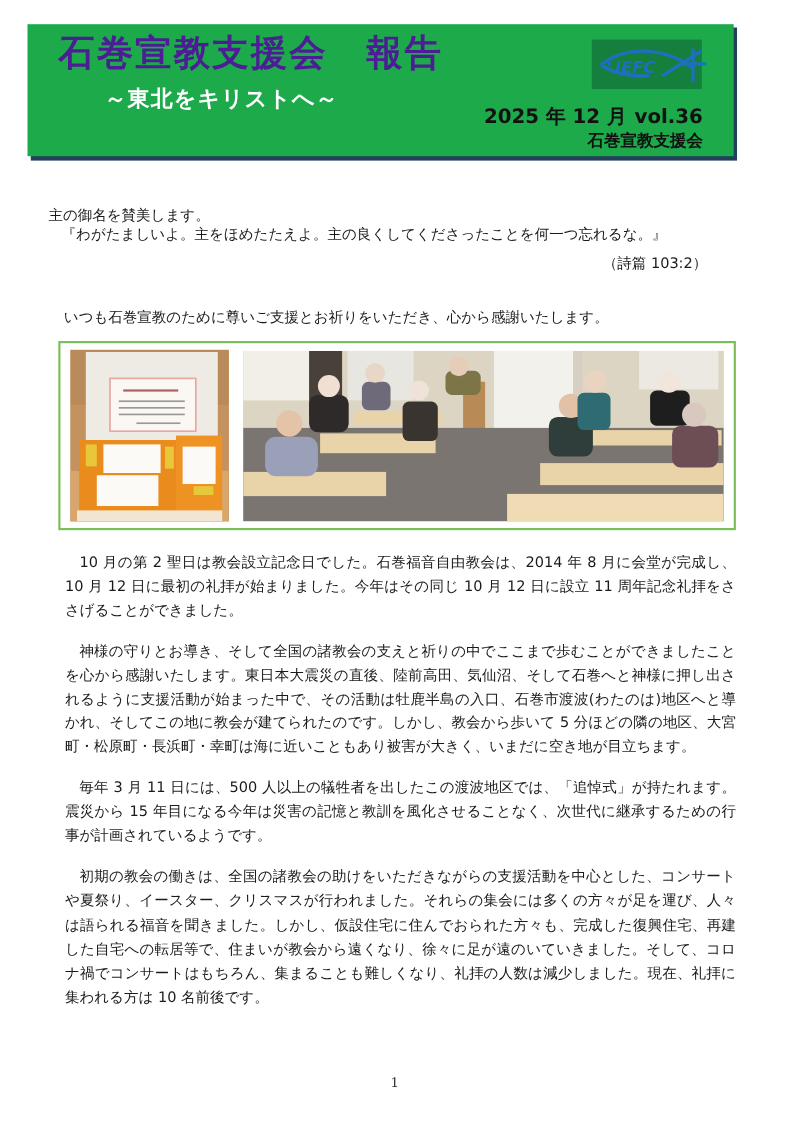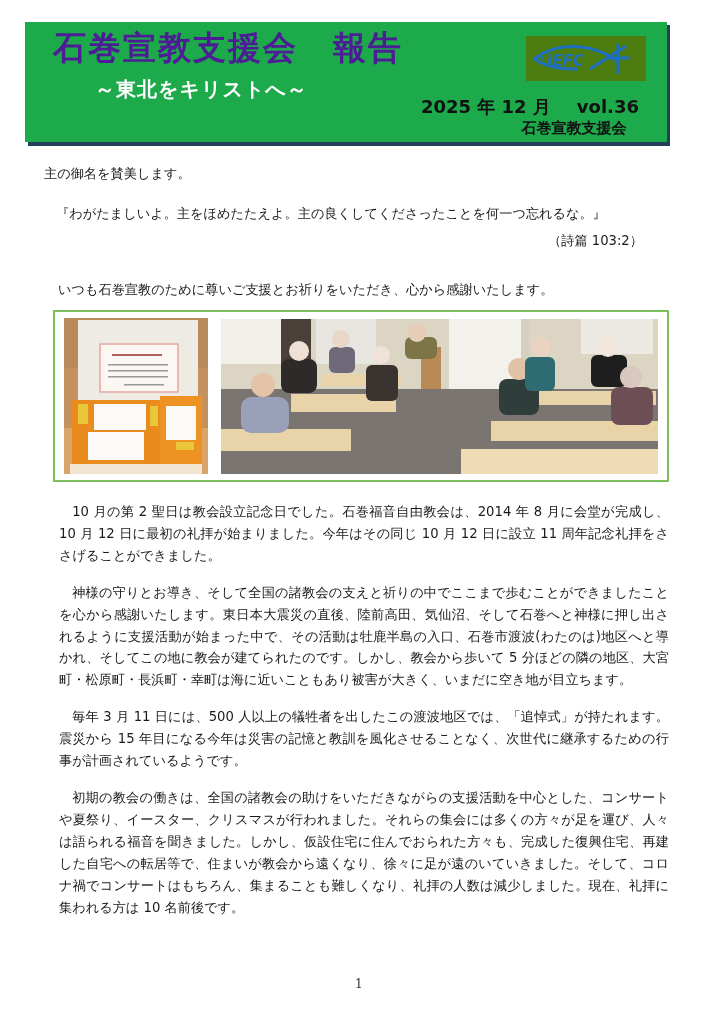--- a/index.html
+++ b/index.html
@@ -5,25 +5,25 @@
   html, body { margin: 0; padding: 0; background: #ffffff; }
   body { width: 724px; height: 1024px; position: relative; overflow: hidden;
          font-family: "DejaVu Sans", "Liberation Sans", sans-serif; color: #111; }
 
   .header-shadow { position: absolute; left: 28px; top: 25px; width: 642px; height: 121px; background: #23405a; }
   .header { position: absolute; left: 25px; top: 22px; width: 642px; height: 120px; background: #1daa4b; }
   .title-main { position: absolute; left: 28px; top: 4px; font-size: 33px; font-weight: bold; color: #4c1d95;
                 letter-spacing: 2px; white-space: nowrap; line-height: 44px; }
   .title-sub { position: absolute; left: 70px; top: 50px; font-size: 20px; font-weight: bold; color: #fff;
                letter-spacing: 1px; white-space: nowrap; line-height: 34px; }
-  .logo-box { position: absolute; left: 501px; top: 14px; width: 120px; height: 45px; background: #4d7c0f; }
+  .logo-box { position: absolute; left: 513px; top: 14px; width: 100px; height: 45px; background: #15803d; }
   .logo-box svg { position: absolute; left: 0; top: 0; }
   .issue-line { position: absolute; right: 28px; top: 74px; font-size: 18px; font-weight: bold; color: #111; white-space: nowrap; line-height: 22px; }
-  .issue-line .vol { margin-left: 26px; }
-  .org-line { position: absolute; left: 484px; top: 96px; width: 130px; text-align: center; font-size: 15px; font-weight: bold; color: #111; white-space: nowrap; line-height: 20px; }
+  .issue-line .vol { margin-left: 7px; }
+  .org-line { position: absolute; left: 484px; top: 96px; width: 130px; text-align: right; font-size: 15px; font-weight: bold; color: #111; white-space: nowrap; line-height: 20px; }
 
   .text { position: absolute; font-size: 13.2px; line-height: 21px; color: #1a1a1a; white-space: nowrap; }
   .para { position: absolute; left: 44px; width: 640px; font-size: 13.2px; line-height: 21.9px; color: #1a1a1a; }
   .para p { margin: 15px; text-indent: 1em; text-align: justify; }
 
   .photo-frame { position: absolute; left: 53px; top: 310px; width: 612px; height: 168px; border: 2px solid #7cbf5a; background: #fff; }
   .photo-left { position: absolute; left: 9px; top: 6px; width: 144px; height: 156px; overflow: hidden; background: #c08850; }
   .photo-right { position: absolute; left: 166px; top: 7px; width: 437px; height: 155px; overflow: hidden; background: #ddd6c6; }
 
   .page-number { position: absolute; left: 355px; top: 977px; font-size: 12px; color: #333; font-family: "DejaVu Serif", serif; }
@@ -49,21 +49,21 @@
       <text x="21" y="30" font-family="DejaVu Sans, sans-serif" font-size="15" font-weight="bold" font-style="italic" fill="#1f6fc0">IEFC</text>
     </svg>
   </div>
 
   <div class="issue-line">
     <span>2025 年 12 月</span><span class="vol">vol.36</span>
   </div>
   <div class="org-line">石巻宣教支援会</div>
 </div>
 
-<div class="text" style="left:44px; top:163px;text-align:right;">主の御名を賛美します。</div>
+<div class="text" style="left:44px; top:186px;text-align:right;">主の御名を賛美します。</div>
 <div class="text" style="left:56px; top:203px;">『わがたましいよ。主をほめたたえよ。主の良くしてくださったことを何一つ忘れるな。』</div>
 <div class="text" style="left:548px; top:230px;">（詩篇 103:2）</div>
 <div class="text" style="left:58px; top:279px;">いつも石巻宣教のために尊いご支援とお祈りをいただき、心から感謝いたします。</div>
 
 <div class="photo-frame">
   <div class="photo-left">
     <svg width="144" height="156" viewBox="0 0 144 156">
       <rect x="0" y="0" width="144" height="156" fill="#c4925e"></rect>
       <rect x="0" y="0" width="144" height="50" fill="#b98a5a"></rect>
       <rect x="0" y="110" width="144" height="46" fill="#d9a56a"></rect>

